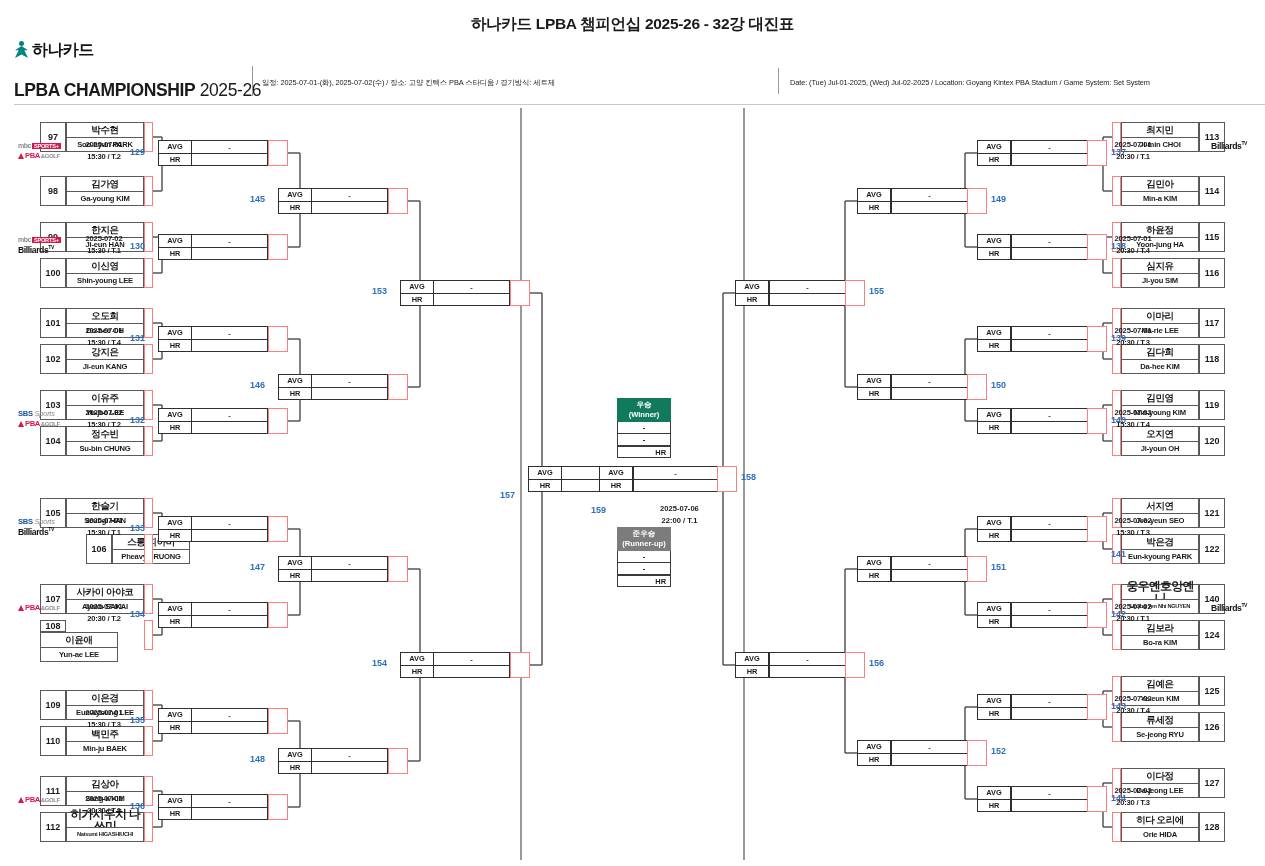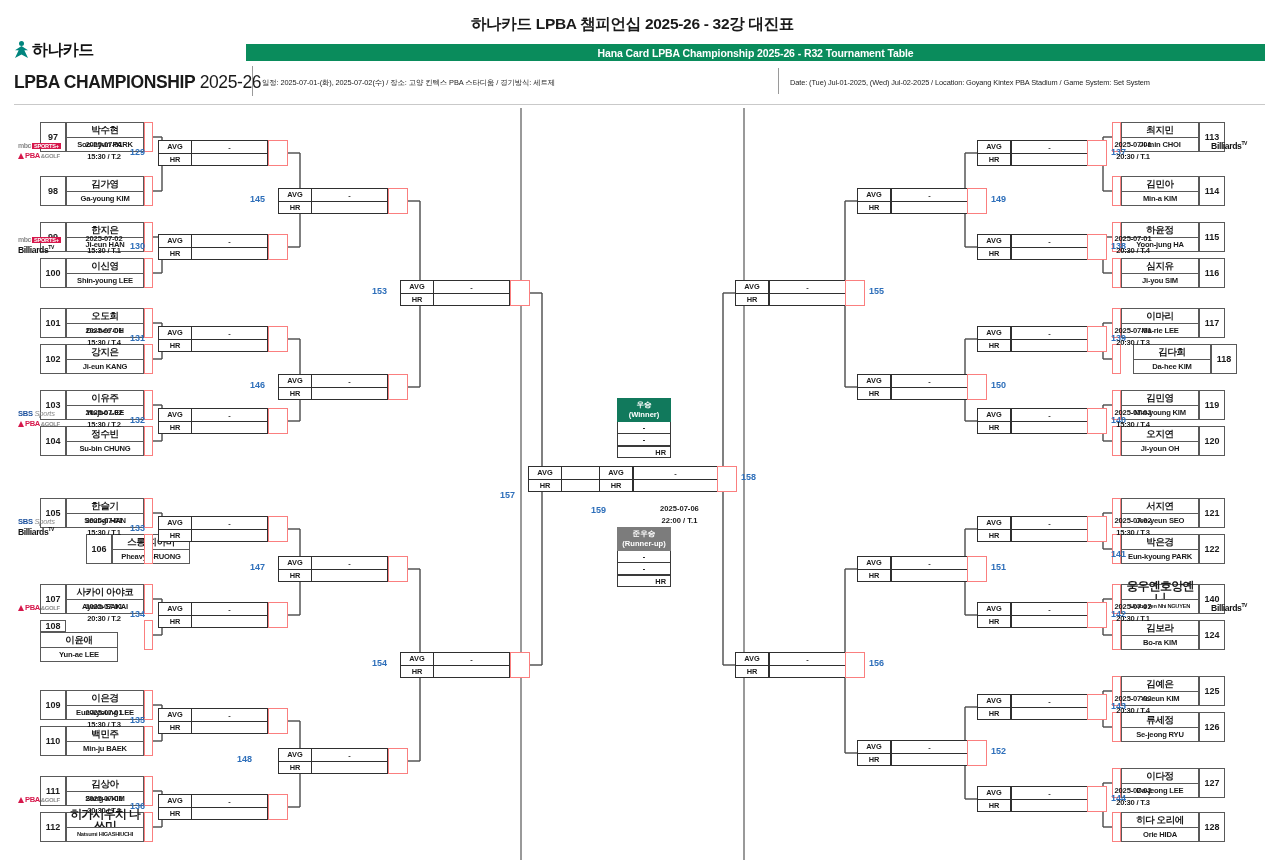--- a/index.html
+++ b/index.html
@@ -17,21 +17,21 @@
   
   #header { position:absolute; left:0; top:0; width:1265px; height:104px; }
 
   .logo-block { position:absolute; left:14px; top:40px; width:240px; }
   .logo-hana { display:flex; align-items:center; gap:3px; height:20px; }
   .hana-mark { width:15px; height:18px; position:relative; }
   .hana-mark .hm-head { position:absolute; left:5px; top:0px; width:5px; height:5px; border-radius:50%; background:#00857e; }
   .hana-mark .hm-body { position:absolute; left:1px; top:5px; width:13px; height:12px; background:#00857e;
      clip-path: polygon(50% 0%, 100% 35%, 72% 35%, 100% 100%, 50% 70%, 0% 100%, 28% 35%, 0% 35%); }
   .logo-hana-text { font-size:16px; font-weight:bold; letter-spacing:-0.6px; color:#111; }
-  .logo-lpba { margin-top:12px; font-size:17.5px; font-weight:bold; letter-spacing:-0.4px; white-space:nowrap; }
+  .logo-lpba { margin-top:20px; font-size:17.5px; font-weight:bold; letter-spacing:-0.4px; white-space:nowrap; }
   .logo-lpba .yr { font-weight:normal; }
 
   .title-main {
     position:absolute; left:0; top:14px; width:1265px; text-align:center;
     font-size:15.5px; font-weight:bold; letter-spacing:-0.3px;
   }
   .green-bar {
     position:absolute; left:246px; top:44px; width:1019px; height:17px;
     background:#0a8c5c; color:#fff; font-size:10.5px; font-weight:bold;
     display:flex; align-items:center; justify-content:center; letter-spacing:-0.1px;
@@ -136,21 +136,20 @@
         <span class="hm-head"></span>
           <span class="hm-body"></span>
       </span>
       <span class="logo-hana-text">하나카드</span>
     </div>
     <div class="logo-lpba"><span>LPBA CHAMPIONSHIP</span><span class="yr"> 2025-26</span></div>
   </div>
 
   <div class="title-main">하나카드 LPBA 챔피언십 2025-26 - 32강 대진표</div>
 
-  <div class="green-bar">Hana Card LPBA Championship 2025-26 - R32 Tournament Table</div>
 
   <div class="vrule" id="vr1"></div>
   <div class="vrule" id="vr2"></div>
 
   <div class="subinfo kr">일정: 2025-07-01-(화), 2025-07-02(수) / 장소: 고양 킨텍스 PBA 스타디움 / 경기방식: 세트제</div>
   <div class="subinfo en">Date: (Tue) Jul-01-2025, (Wed) Jul-02-2025 / Location: Goyang Kintex PBA Stadium / Game System: Set System</div>
   <div id="hr-top"></div>
 </div>
 
 <div id="bracket">
@@ -639,21 +638,21 @@
       <div class="labels">
         <div class="lab top">AVG</div>
         <div class="lab">HR</div>
       </div>
       <div class="vals" style="width: 76px;">
         <div class="val top">-</div>
         <div class="val"></div>
       </div>
       <div class="redstub"></div>
     </div>
-    <div class="mnum" style="left: 237px; top: 754px; text-align: right;">148</div>
+    <div class="mnum" style="left: 250px; top: 754px; text-align: right;">148</div>
     <div class="rbox" style="left: 400px; top: 280px;">
       <div class="labels">
         <div class="lab top">AVG</div>
         <div class="lab">HR</div>
       </div>
       <div class="vals" style="width: 76px;">
         <div class="val top">-</div>
         <div class="val"></div>
       </div>
       <div class="redstub"></div>
@@ -716,21 +715,21 @@
     </div>
     <div class="stub" style="left: 1112px; top: 258px;"></div>
     <div class="pcell rt" style="left: 1121px; top: 308px; border-radius: 6px;">
       <div class="seed">117</div>
       <div class="names">
         <div class="nm-kr">이마리</div>
         <div class="nm-en">Ma-rie LEE</div>
       </div>
     </div>
     <div class="stub" style="left: 1112px; top: 308px;"></div>
-    <div class="pcell rt" style="left: 1121px; top: 344px; margin-left: 12px;">
+    <div class="pcell rt" style="left: 1121px; top: 344px;">
       <div class="seed">118</div>
       <div class="names">
         <div class="nm-kr">김다희</div>
         <div class="nm-en">Da-hee KIM</div>
       </div>
     </div>
     <div class="stub" style="left: 1112px; top: 344px;"></div>
     <div class="pcell rt" style="left: 1121px; top: 390px;">
       <div class="seed">119</div>
       <div class="names">

